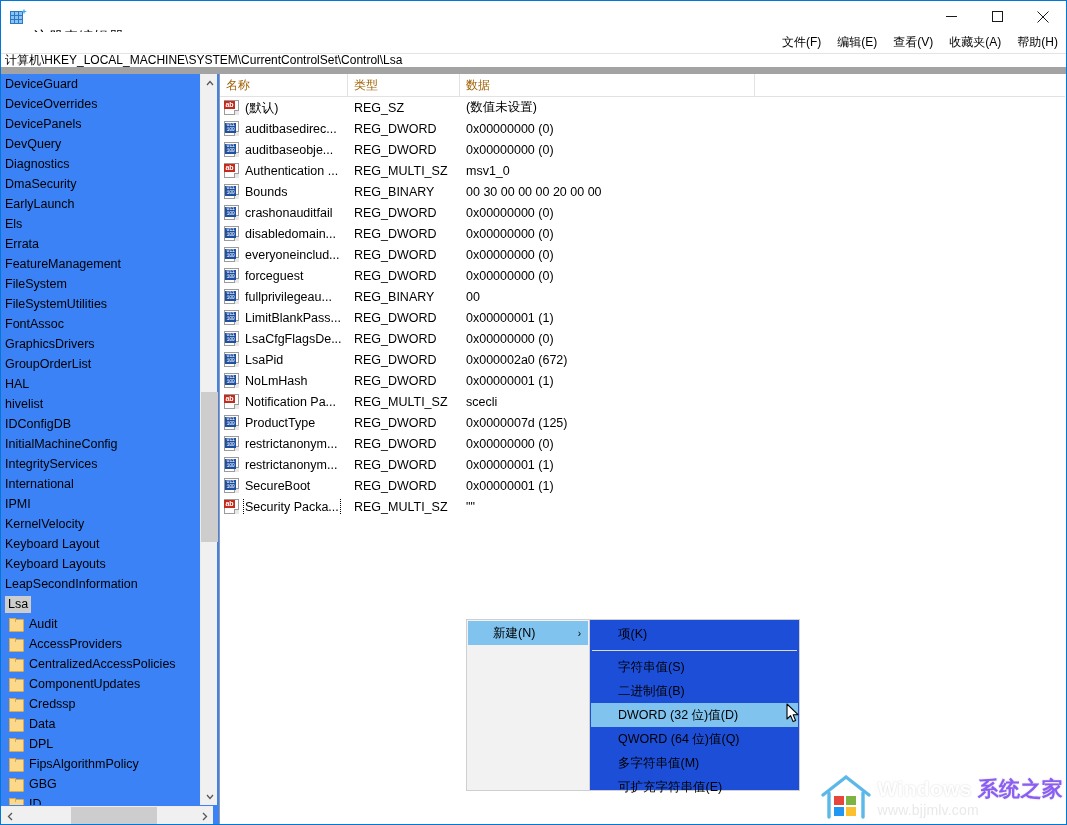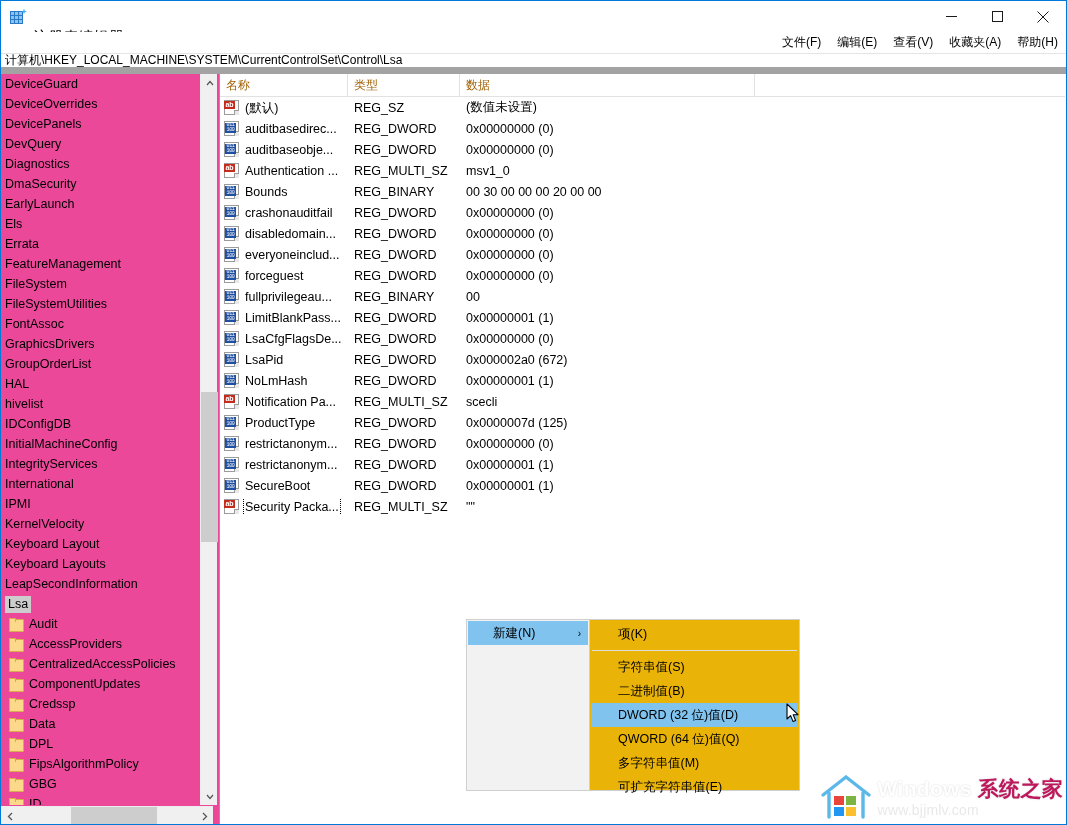--- a/index.html
+++ b/index.html
@@ -94,21 +94,21 @@
   .content {
     position: absolute; top: 73px; left: 0;
     width: 1065px; height: 750px;
     display: flex;
   }
 
   
   .treepane {
     position: relative;
     width: 219px; height: 750px;
-    background: #ec4899;
+    background: #3b82f6;
     overflow: hidden;
     border-right: 1px solid #9a9a9a;
   }
   .tree-scroll {
     position: absolute; top: 0; left: 0;
     width: 195px; height: 731px;
     overflow: hidden;
   }
   .tree-item {
     height: 20px; line-height: 20px;
@@ -261,21 +261,21 @@
     background: #7fc3ee;
     position: relative;
   }
   .ctx-parent .mi .sub-arrow {
     position: absolute; right: 7px; color: #000; font-size: 10px;
   }
   .ctx-sub {
     position: absolute;
     left: 588px; top: 618px;
     width: 211px; height: 172px;
-    background: #eab308;
+    background: #1d4ed8;
     border: 1px solid #cfcfcf;
     z-index: 41;
     padding: 2px 0;
   }
   .ctx-sub .mi {
     height: 24px; line-height: 24px;
     margin: 0 1px;
     padding-left: 27px;
     font-size: 12.5px; color: #000;
     white-space: nowrap;
@@ -301,21 +301,21 @@
   .wm-logo {
     position: relative; width: 52px; height: 46px; flex: none;
     margin-right: 6px;
   }
   .wm-text { display: flex; flex-direction: column; line-height: 1; }
   .wm-title {
     font-size: 21px; color: #ffffff; font-weight: bold;
     letter-spacing: .3px;
     text-shadow: 0 0 2px rgba(0,0,0,.18);
   }
-  .wm-title .cn { color: #be185d; }
+  .wm-title .cn { color: #8b5cf6; }
   .wm-url {
     font-size: 14px; color: #e9e9e9; margin-top: 4px;
     font-family: "Liberation Sans", sans-serif;
     letter-spacing: .2px;
   }
 </style>
 </head>
 <body>
 
 <div id="app">

